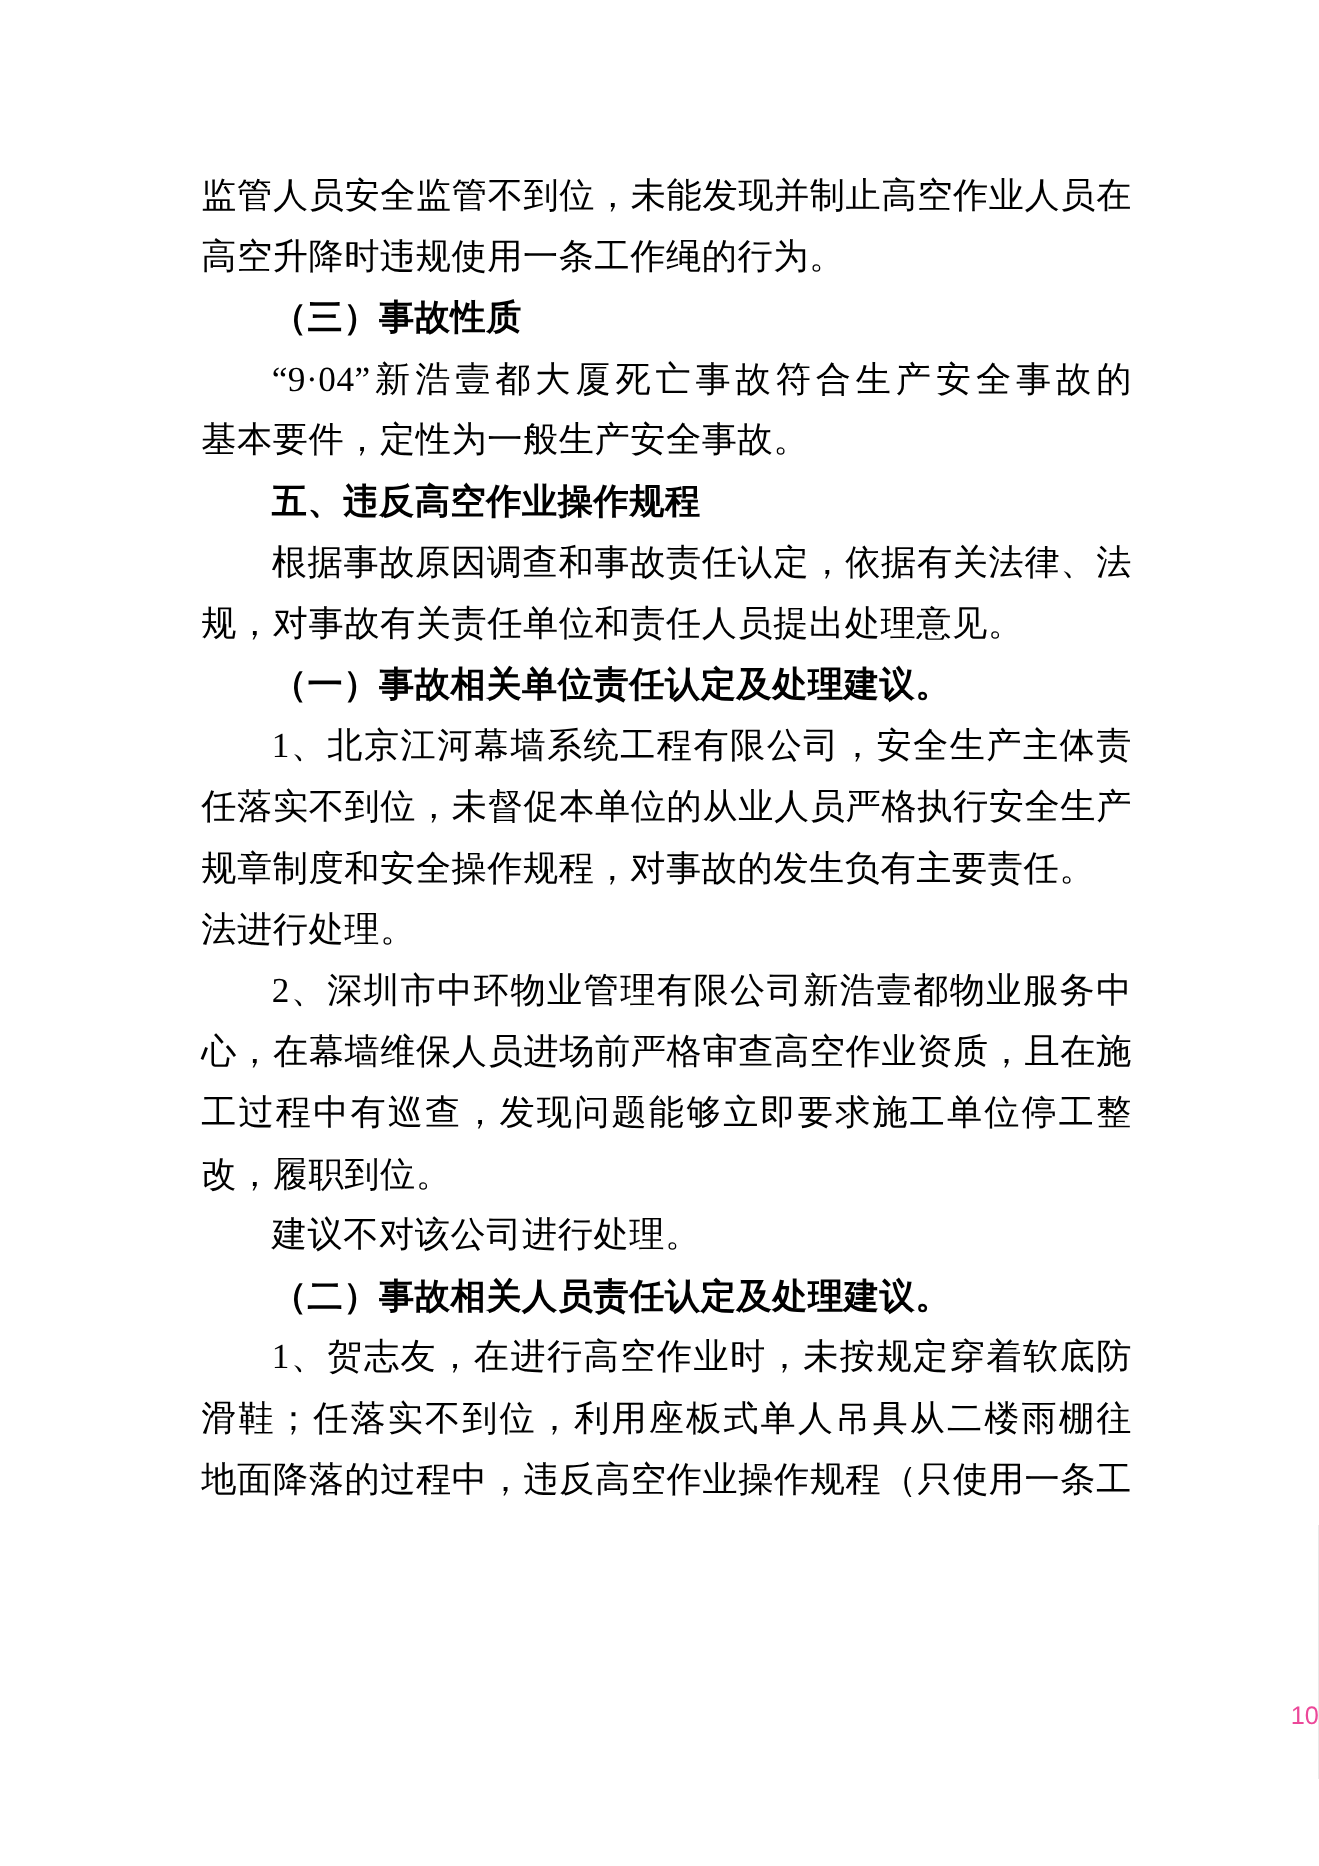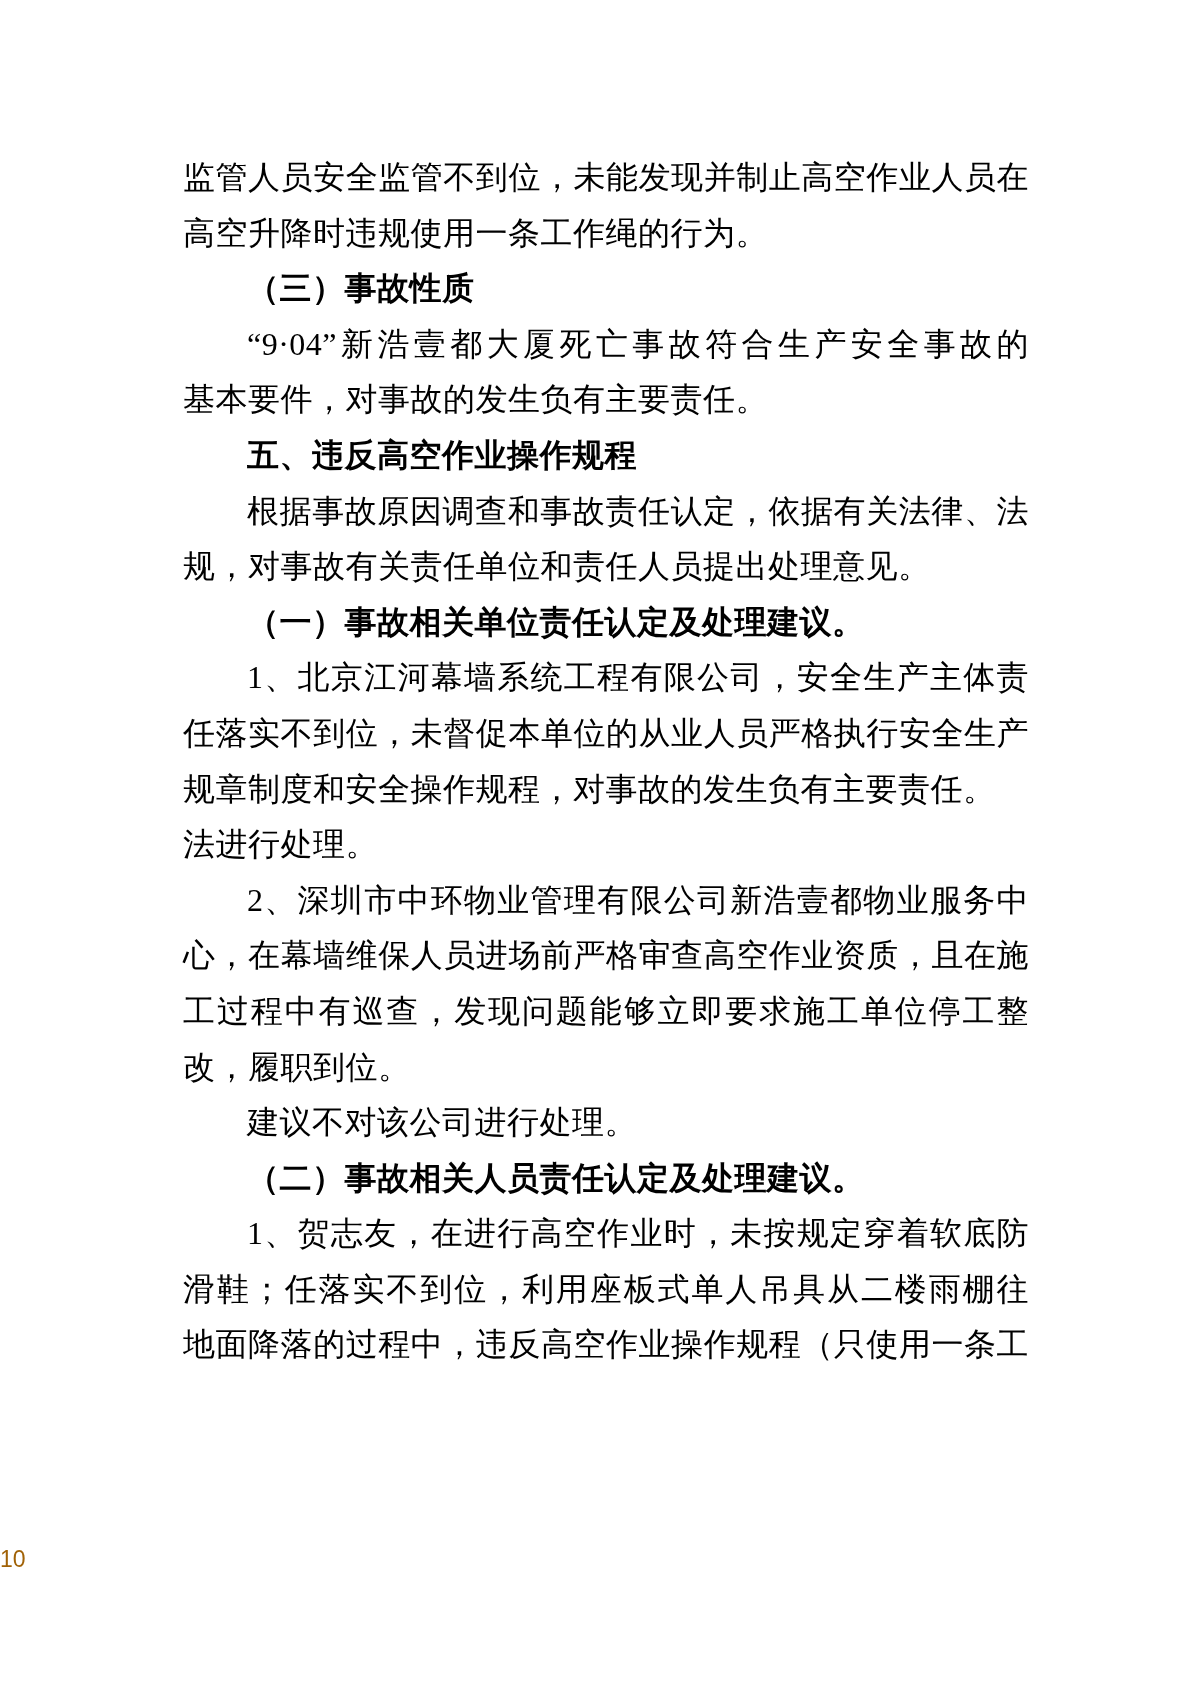--- a/index.html
+++ b/index.html
@@ -42,37 +42,37 @@
   }
   .line.bold {
     font-family: "Liberation Sans", "DejaVu Sans", sans-serif;
     font-weight: 700;
   }
   .footer {
     position: absolute;
     top: 1546px;
     left: 0;
     width: 100%;
-    text-align: left;
+    text-align: right;
     font-size: 23px;
     line-height: 26px;
     font-family: "Liberation Sans", "DejaVu Sans", sans-serif;
-    color: #a16207;
+    color: #ec4899;
   }
 </style>
 </head>
 <body>
 
 <div class="page">
   <div class="text-block">
       <div class="line full">监管人员安全监管不到位，未能发现并制止高空作业人员在</div>
       <div class="line">高空升降时违规使用一条工作绳的行为。</div>
       <div class="line bold indent">（三）事故性质</div>
       <div class="line indent full">“9·04”新浩壹都大厦死亡事故符合生产安全事故的</div>
-      <div class="line">基本要件，对事故的发生负有主要责任。</div>
+      <div class="line">基本要件，定性为一般生产安全事故。</div>
       <div class="line bold indent">五、违反高空作业操作规程</div>
       <div class="line indent full">根据事故原因调查和事故责任认定，依据有关法律、法</div>
       <div class="line">规，对事故有关责任单位和责任人员提出处理意见。</div>
       <div class="line bold indent">（一）事故相关单位责任认定及处理建议。</div>
       <div class="line indent full">1、北京江河幕墙系统工程有限公司，安全生产主体责</div>
       <div class="line full">任落实不到位，未督促本单位的从业人员严格执行安全生产</div>
       <div class="line">规章制度和安全操作规程，对事故的发生负有主要责任。</div>
       <div class="line">法进行处理。</div>
       <div class="line indent full">2、深圳市中环物业管理有限公司新浩壹都物业服务中</div>
       <div class="line full">心，在幕墙维保人员进场前严格审查高空作业资质，且在施</div>

